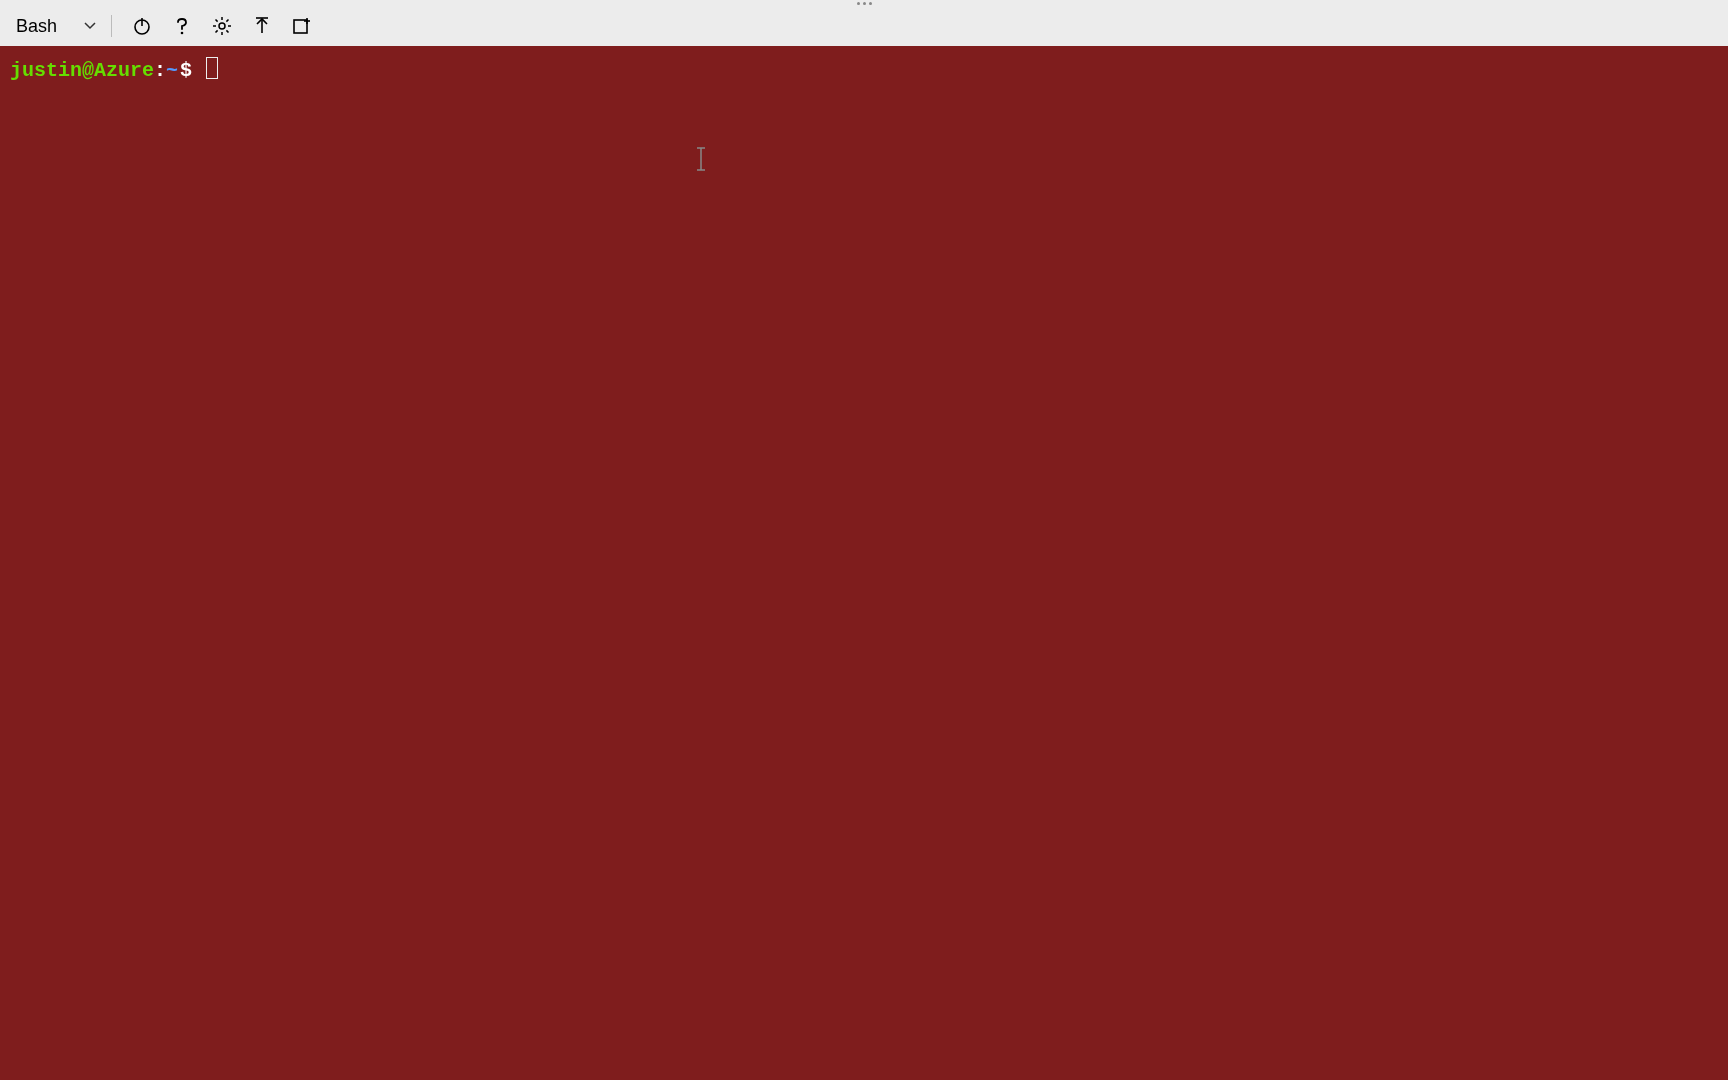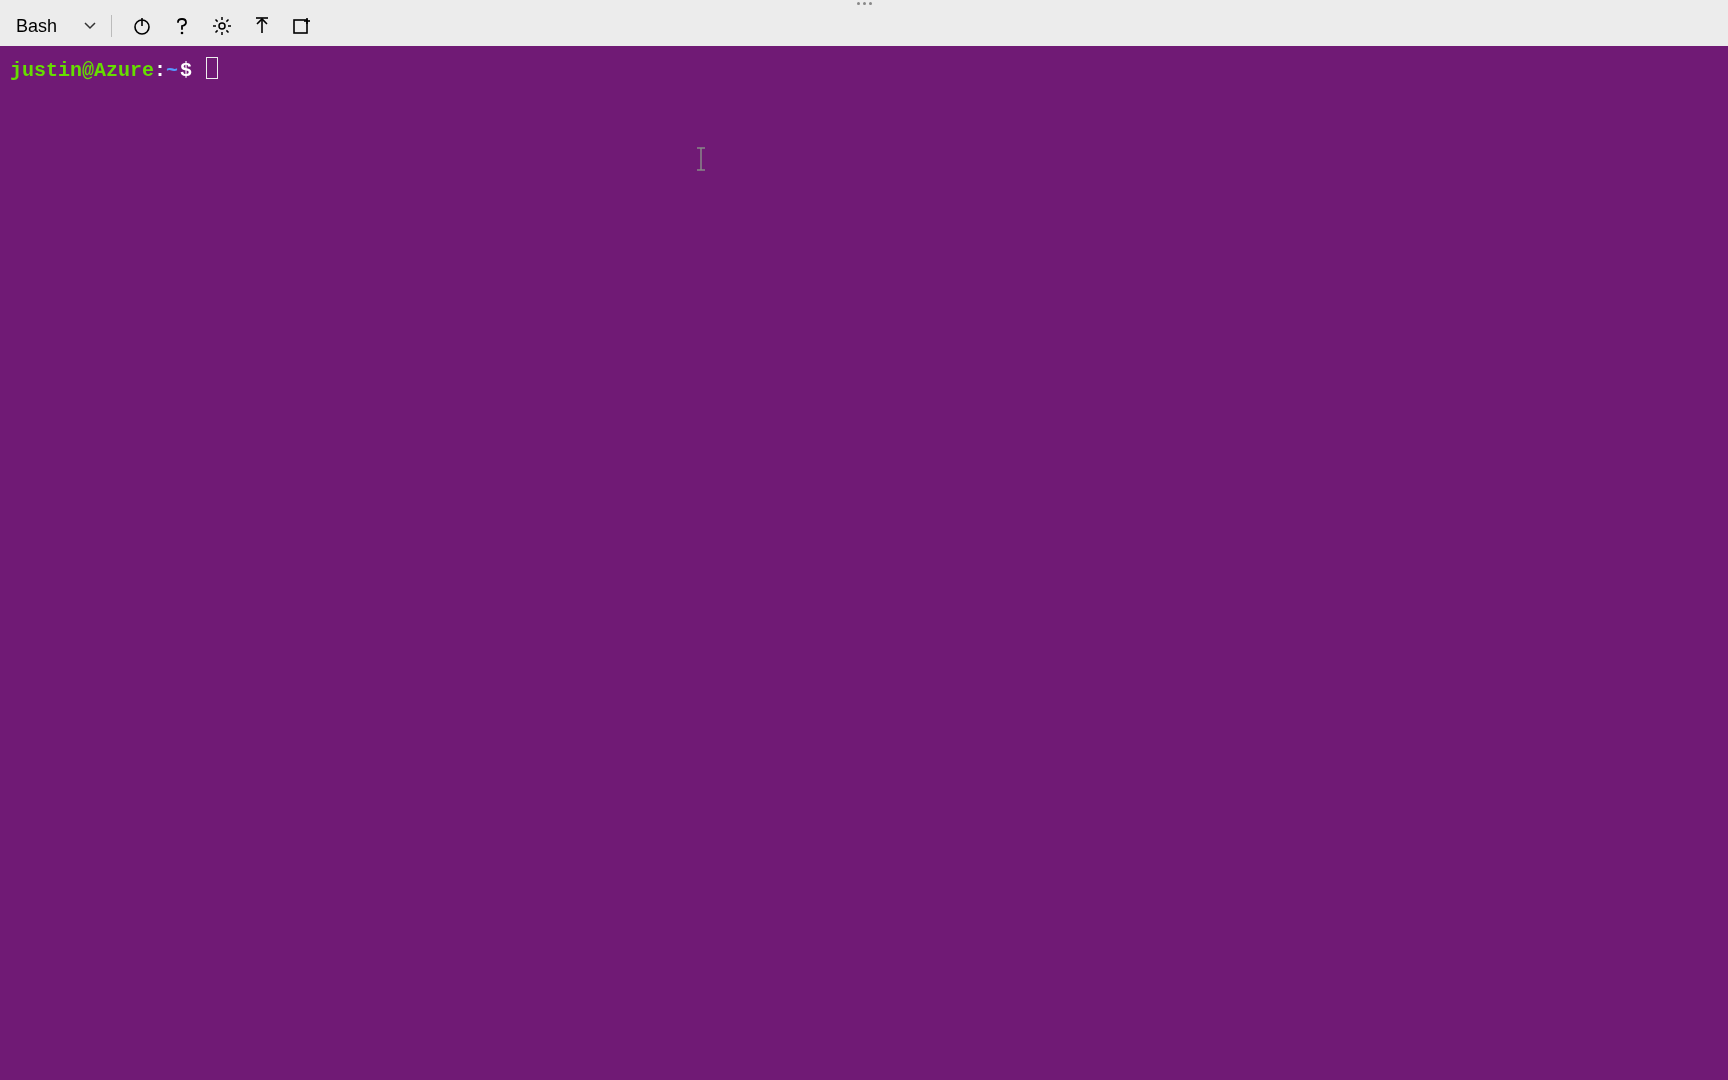--- a/index.html
+++ b/index.html
@@ -67,21 +67,21 @@
       height: 32px;
       display: flex;
       align-items: center;
       justify-content: center;
       cursor: pointer;
       margin: 0 4px;
       color: #000;
     }
     .terminal {
       flex: 1;
-      background: #701a75;
+      background: #7f1d1d;
       padding: 8px 10px;
       font-family: "Menlo", "Consolas", "Courier New", monospace;
       font-size: 20px;
       line-height: 1.3;
       position: relative;
     }
     .prompt-line {
       display: flex;
       align-items: baseline;
       font-weight: bold;

